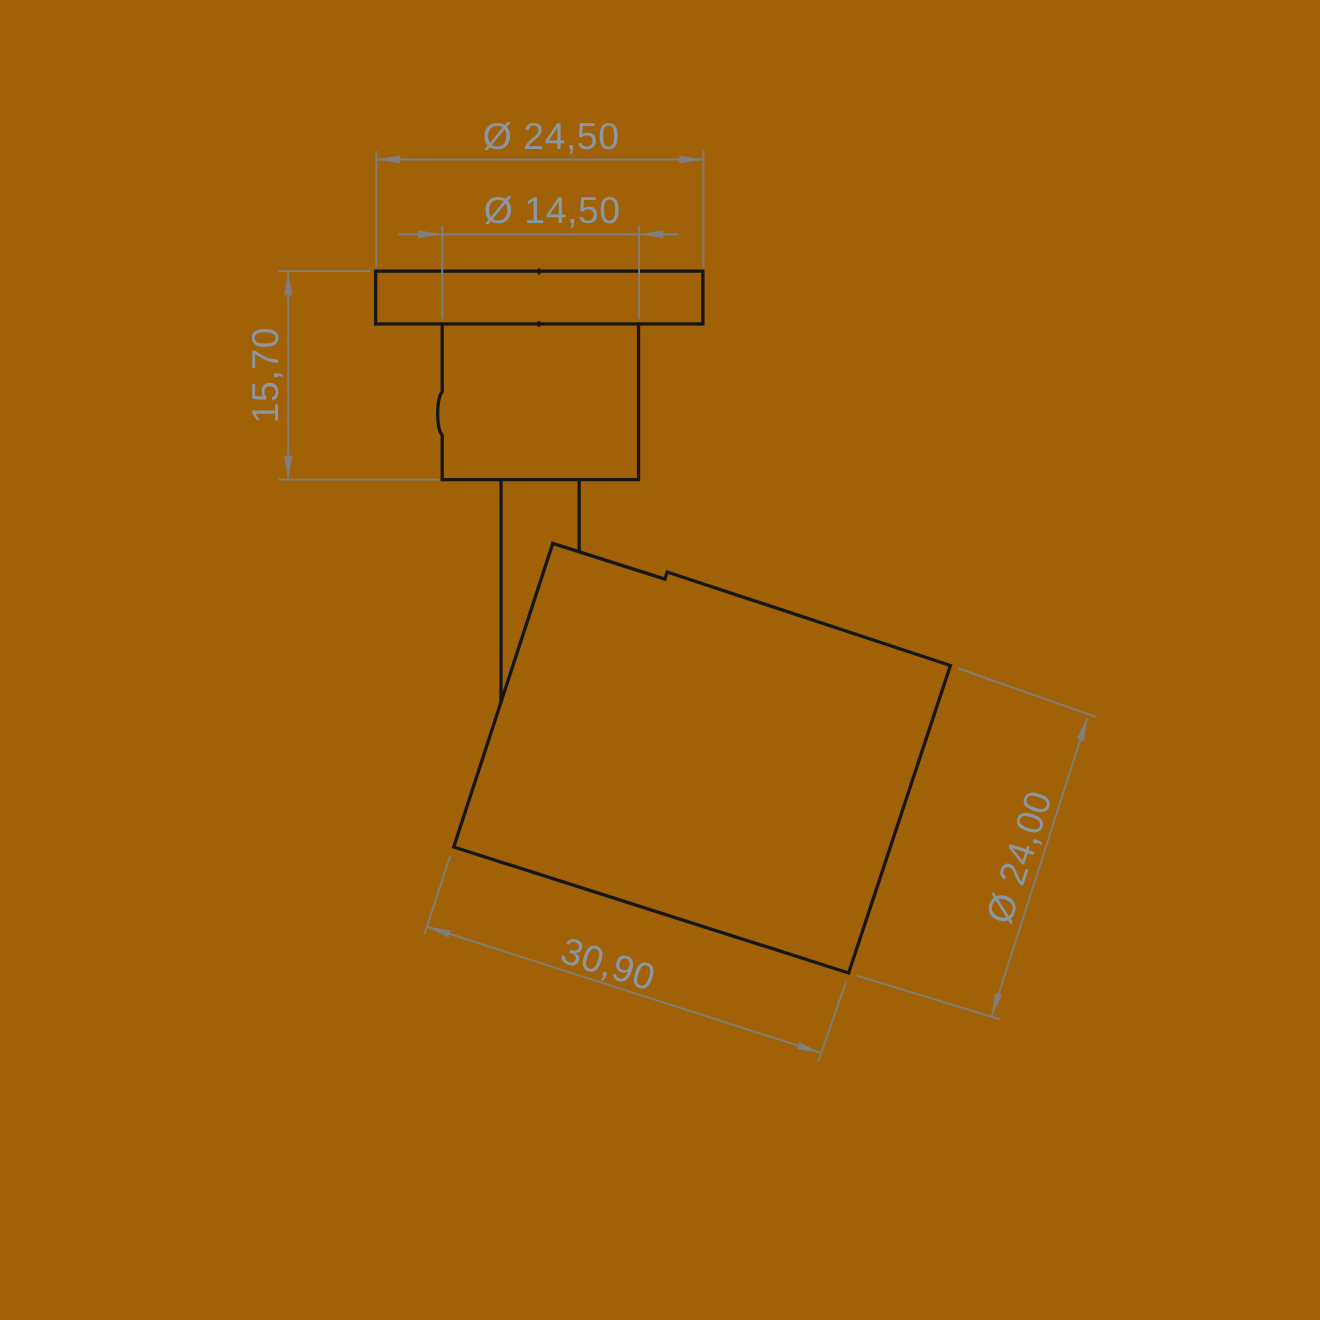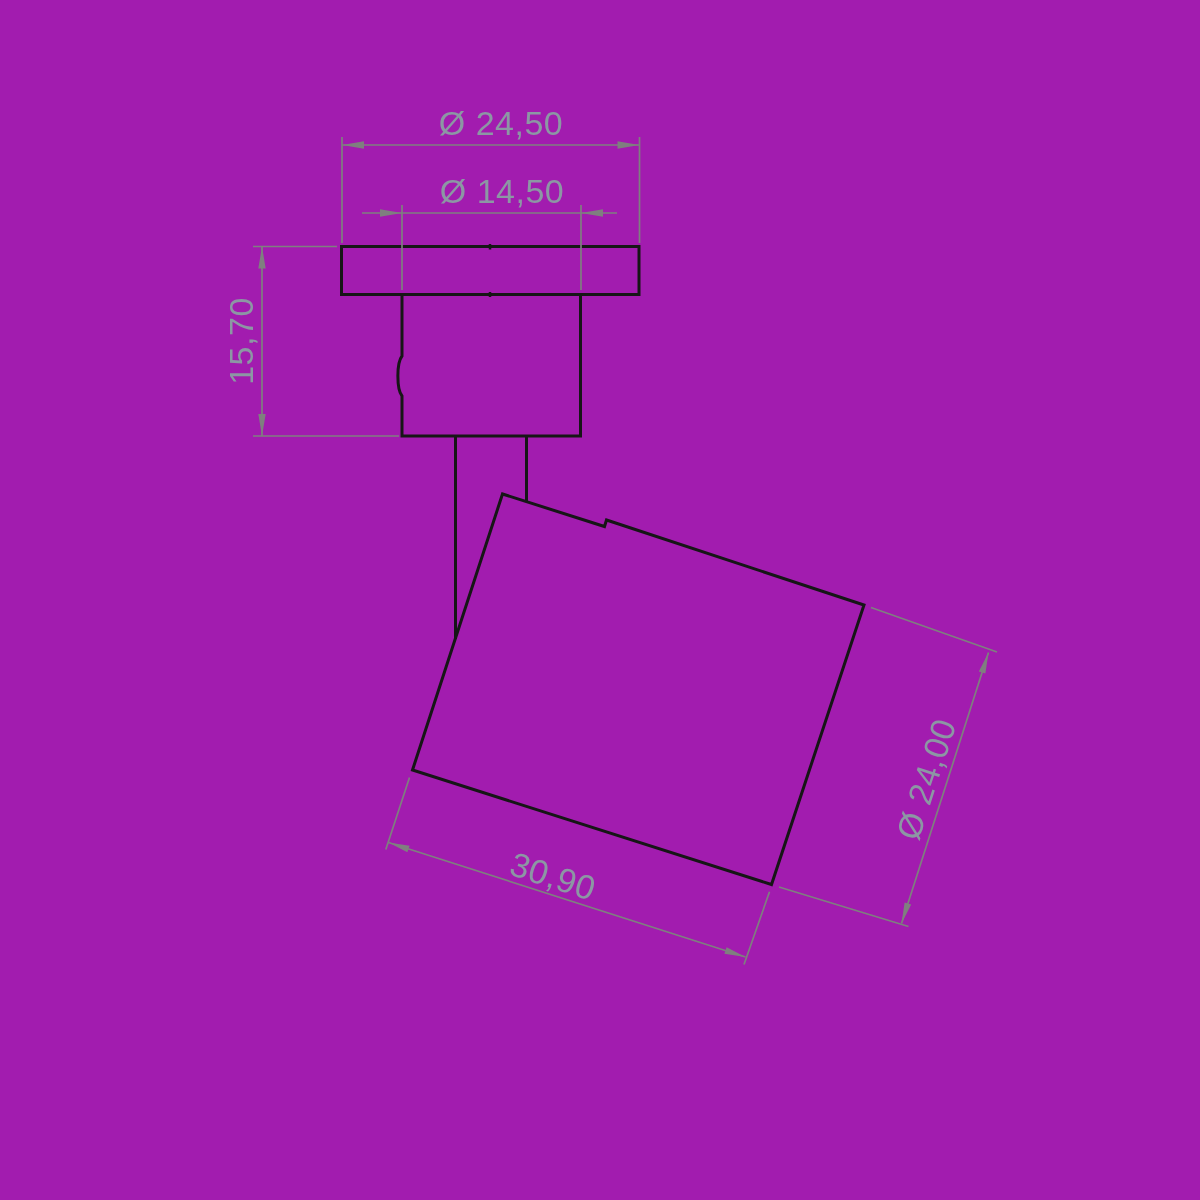--- a/index.html
+++ b/index.html
@@ -1,20 +1,20 @@
 <!DOCTYPE html>
 <html><head>
 <meta charset="utf-8">
 <style>
   html, body { margin: 0; padding: 0; background: #ffffff; }
   .canvas {
     position: relative;
     width: 1200px;
     height: 1200px;
-    background: #a21caf;
+    background: #a16207;
     overflow: hidden;
     font-family: "Liberation Sans", "DejaVu Sans", sans-serif;
   }
   svg { display: block; }
 
   
   .outline {
     stroke: #161616;
     stroke-width: 3;
     fill: none;

